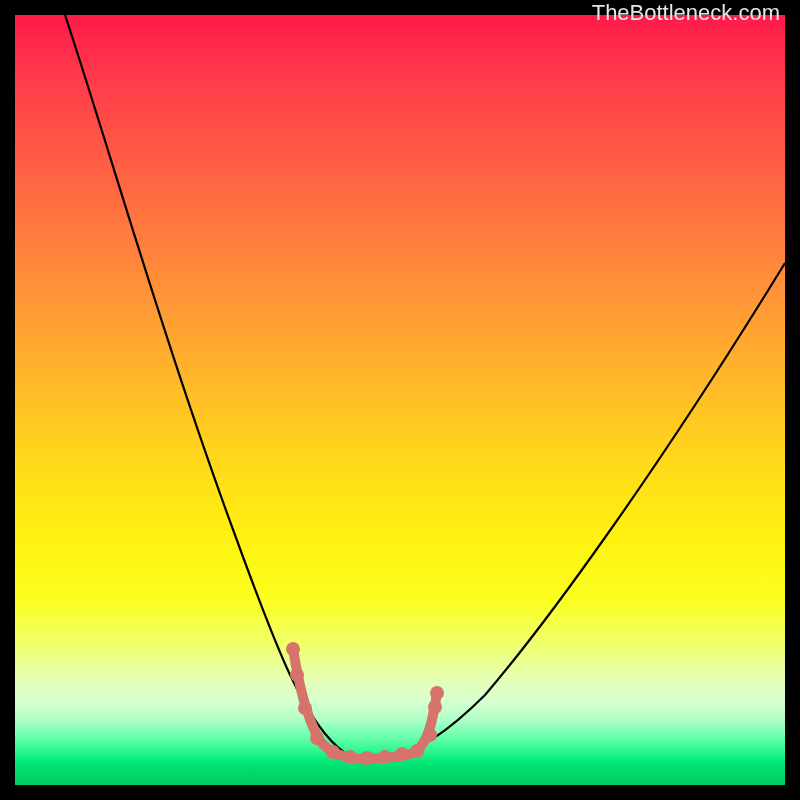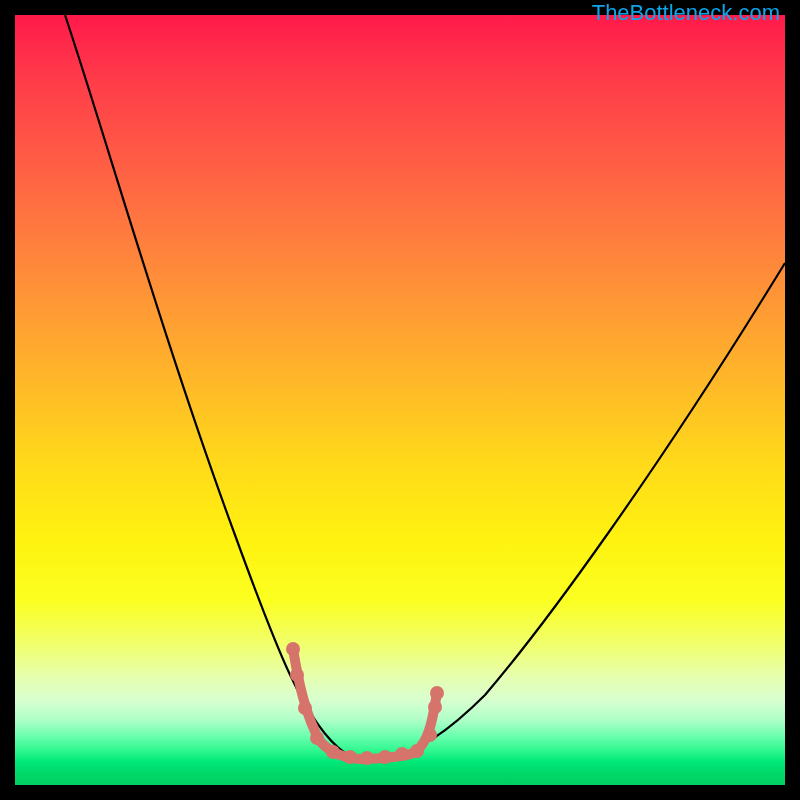--- a/index.html
+++ b/index.html
@@ -38,21 +38,21 @@
       #70ffb0 93.5%,
       #30f890 95.5%,
       #00e878 97%,
       #00d868 98.5%,
       #00d060 100%);
   }
   .watermark {
     position: absolute;
     top: 0px;
     right: 20px;
-    color: #0ea5e9;
+    color: #e5e5e5;
     font-size: 22px;
     font-weight: 400;
     z-index: 10;
   }
   svg.curve {
     position: absolute;
     inset: 0;
     width: 100%;
     height: 100%;
   }

